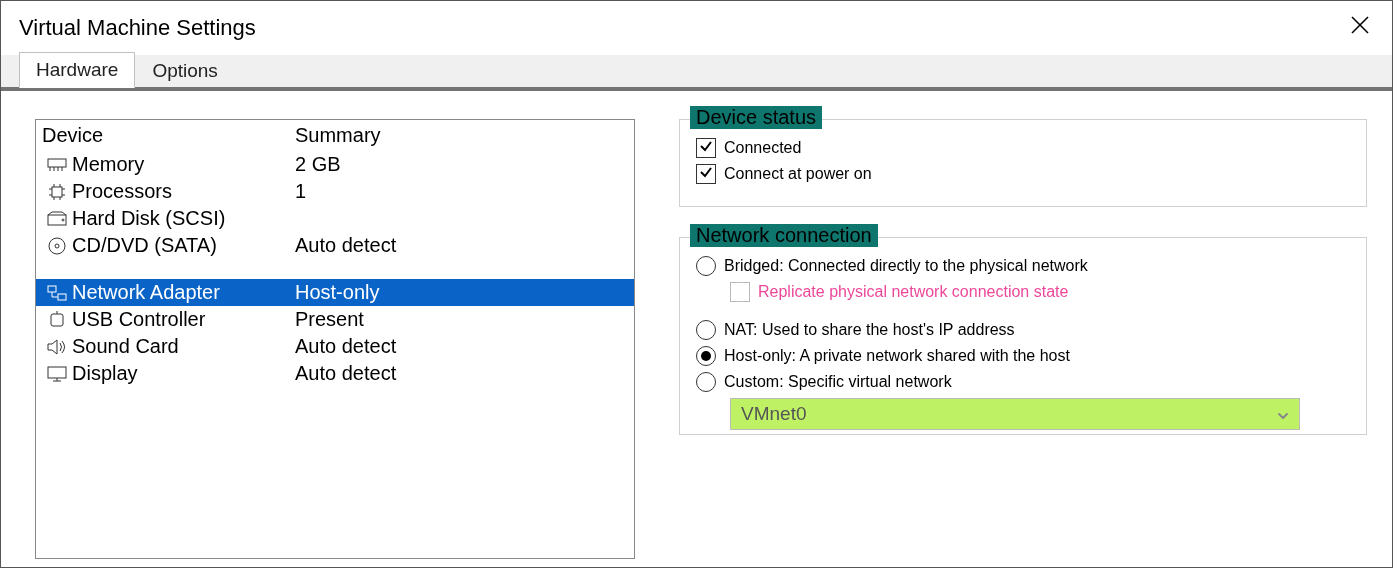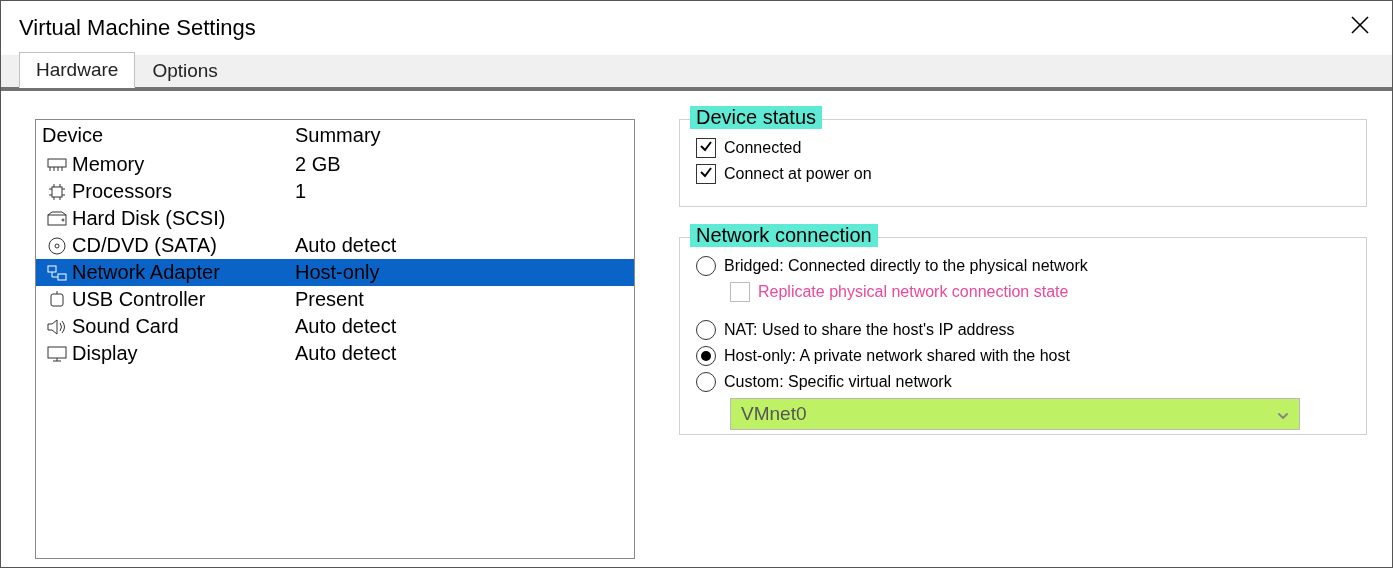--- a/index.html
+++ b/index.html
@@ -83,40 +83,41 @@
     align-items: center;
     padding: 2px 6px;
     font-size: 20px;
     cursor: default;
   }
   .device-row .icon-cell { width: 30px; display: flex; align-items: center; justify-content: center; }
   .device-row .name-cell { width: 223px; }
   .device-row .summary-cell { flex: 1; }
   .device-row.selected {
     background: #0a63c7;
-    color: #000000;
+    color: #ffffff;
+    margin-top: 20px;
   }
   .device-row .icon-cell svg { stroke: #333; fill: none; }
   .device-row.selected .icon-cell svg { stroke: #fff; }
 
   .right-pane {
     flex: 1;
     padding-right: 20px;
   }
   .groupbox {
     border: 1px solid #d0d0d0;
     padding: 12px 16px 16px 16px;
     margin-bottom: 30px;
     position: relative;
   }
   .group-title {
     position: absolute;
     top: -14px;
     left: 10px;
-    background: #5eead4;
+    background: #0f766e;
     padding: 0 6px;
     font-size: 20px;
   }
   .chk-row, .radio-row {
     display: flex;
     align-items: center;
     gap: 8px;
     font-size: 16px;
     margin: 6px 0;
   }

